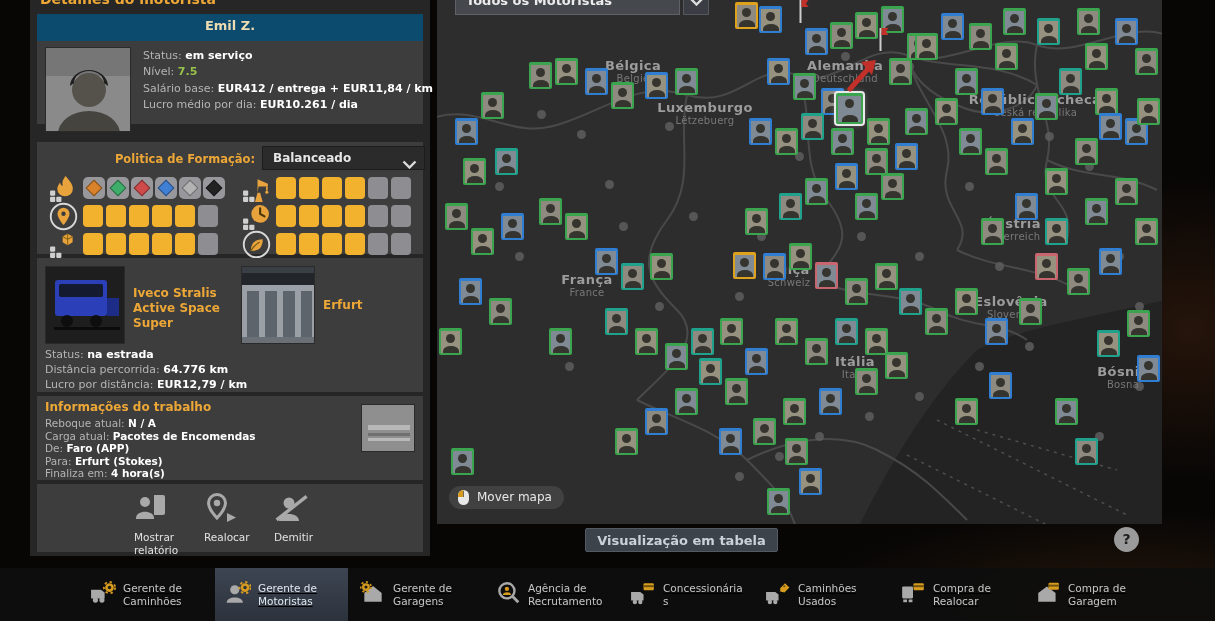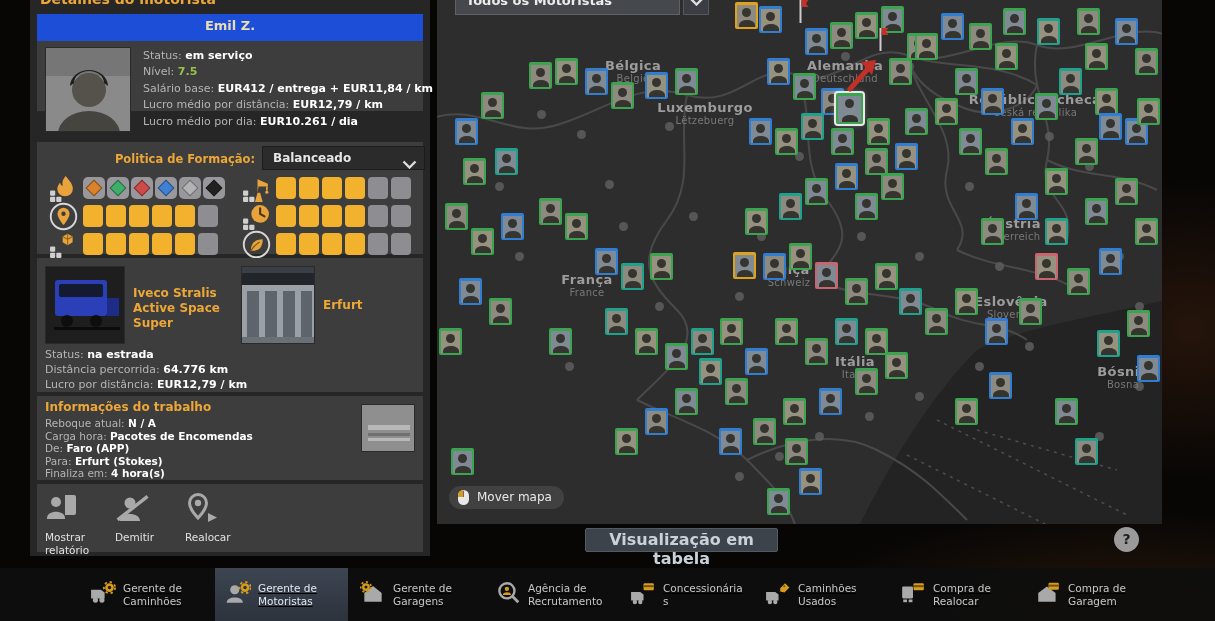--- a/index.html
+++ b/index.html
@@ -7,24 +7,24 @@
   .screen{position:relative;width:1215px;height:621px;overflow:hidden;
     font-family:"DejaVu Sans","Liberation Sans",sans-serif;
     background:
       radial-gradient(ellipse 260px 220px at 1190px 330px, rgba(95,48,22,.35), transparent 70%),
       radial-gradient(ellipse 420px 130px at 1120px 605px, rgba(80,45,20,.40), transparent 75%),
       #070605;}
   
   .panel-title{position:absolute;left:40px;top:-9px;color:#eda737;font-size:14px;font-weight:bold;z-index:9;}
   .driver-panel{position:absolute;left:30px;top:0;width:400px;height:556px;background:#262626;z-index:5;}
   .driver-panel section, .name-bar{position:absolute;left:7px;right:7px;}
-  .name-bar{top:14px;height:29px;background:#1d4ed8;color:#ecdcb4;font-size:13px;font-weight:bold;
+  .name-bar{top:14px;height:29px;background:#0c4a6e;color:#ecdcb4;font-size:13px;font-weight:bold;
     text-align:center;line-height:23px;}
   .box{background:#3d3d3d;}
-  .info-box{top:41px;height:70px;}
+  .info-box{top:41px;height:83px;}
   .avatar{position:absolute;left:8px;top:6px;width:86px;height:85px;overflow:hidden;border:1px solid #2a2a2a;}
   .info-lines{position:absolute;left:106px;top:7px;right:6px;}
   .line{font-size:11px;line-height:16.4px;color:#b4b4b4;white-space:nowrap;}
   .line .lbl{color:#b4b4b4;}
   .line .val{color:#fff;font-weight:bold;}
   .line .val.green{color:#97c24a;}
   
   .skills-box{top:142px;height:112px;}
   .training-label{position:absolute;top:10px;left:0;width:218px;text-align:right;color:#eda737;
     font-size:11.5px;font-weight:bold;}
@@ -54,21 +54,21 @@
   .truck-stats{position:absolute;left:8px;top:90px;}
   .garage-stats{position:absolute;left:204px;top:90px;}
   .truck-stats .line,.garage-stats .line{line-height:14.8px;}
   
   .job-box{top:396px;height:84px;}
   .job-title{position:absolute;left:8px;top:4px;color:#eda737;font-size:12px;font-weight:bold;}
   .job-lines{position:absolute;left:8px;top:21px;}
   .job-lines .line{line-height:12.6px;font-size:10.5px;}
   .cargo-thumb{right:8px;top:8px;width:54px;height:48px;}
   
-  .actions-box{top:484px;height:68px;display:flex;align-items:flex-start;padding:6px 0 0 6px;gap:8px;}
+  .actions-box{top:484px;height:68px;display:flex;align-items:flex-start;padding:6px 0 0 6px;gap:8px;justify-content:center;}
   .action-btn{background:none;border:none;cursor:pointer;width:62px;padding:2px;text-align:left;}
   .action-btn .a-label{display:block;color:#e2e2e2;font-size:10.5px;line-height:12.5px;margin-top:2px;
     font-family:"DejaVu Sans","Liberation Sans",sans-serif;}
   
   .map-area{position:absolute;left:437px;top:0;width:725px;height:524px;background:#2d2d2d;overflow:hidden;}
   .map-borders{position:absolute;left:0;top:0;z-index:0;}
   .city-dot{position:absolute;width:9px;height:9px;border-radius:50%;background:#5e5e5e;opacity:.85;z-index:1;}
   .country-label{position:absolute;transform:translateX(-50%);text-align:center;z-index:1;
     color:#9c9c9c;font-size:13px;font-weight:bold;letter-spacing:.4px;white-space:nowrap;}
   .country-label .sub{display:block;font-size:10px;font-weight:normal;color:#787878;letter-spacing:.3px;}
@@ -87,21 +87,21 @@
     border:1px solid #5e6166;color:#ececec;font-size:13px;font-weight:bold;line-height:26px;
     padding-left:10px;z-index:5;cursor:pointer;}
   .map-filter-chevron{position:absolute;left:246px;top:-13px;width:26px;height:28px;background:#3a3e44;
     border:1px solid #55585d;z-index:5;display:flex;align-items:flex-end;justify-content:center;
     padding-bottom:4px;cursor:pointer;}
   .map-hint{position:absolute;left:12px;top:486px;height:23px;background:rgba(66,66,66,.95);
     border-radius:12px;color:#e8e8e8;font-size:12px;line-height:23px;padding:0 12px 0 28px;z-index:5;}
   .map-hint .mouse{position:absolute;left:8px;top:3px;}
   
   .btn-table{position:absolute;left:585px;top:528px;width:193px;height:24px;background:#3c434b;
-    border:1px solid #525a63;border-radius:2px;color:#c9d2da;font-size:16px;font-weight:bold;
+    border:1px solid #525a63;border-radius:2px;color:#c9d2da;font-size:13px;font-weight:bold;
     font-family:"DejaVu Sans","Liberation Sans",sans-serif;cursor:pointer;z-index:6;}
   .btn-map{position:absolute;left:788px;top:528px;width:190px;height:24px;
     background:linear-gradient(#daa51f,#c1901a);border:1px solid #a67c14;border-radius:2px;
     color:#7c5c10;font-size:13px;font-weight:bold;
     font-family:"DejaVu Sans","Liberation Sans",sans-serif;cursor:pointer;z-index:6;}
   .help-circle{position:absolute;left:1114px;top:527px;width:25px;height:25px;border-radius:50%;
     background:#9a9a9a;color:#1d1d1d;font-size:14px;font-weight:bold;text-align:center;line-height:25px;
     z-index:6;cursor:pointer;}
   
   .toolbar{position:absolute;left:0;top:568px;width:100%;height:53px;background:rgba(14,14,14,.93);
@@ -132,21 +132,20 @@
           <rect width="86" height="28" fill="#767676"></rect>
           <ellipse cx="43" cy="86" rx="31" ry="23" fill="#46443f"></ellipse>
           <circle cx="43" cy="42" r="17" fill="#55524b"></circle>
           <path d="M24,38 a19,16 0 0 1 38,0 l-4,-3 a15,12 0 0 0 -30,0 z" fill="#1f1f1f"></path>
         </svg>
       </div>
       <div class="info-lines" id="driver-info-lines">
           <div class="line"><span class="lbl">Status: </span><span class="val">em serviço</span></div>
           <div class="line"><span class="lbl">Nível: </span><span class="val green">7.5</span></div>
           <div class="line"><span class="lbl">Salário base: </span><span class="val">EUR412 / entrega + EUR11,84 / km</span></div>
-          <div class="line"><span class="lbl">Lucro médio por distância: </span><span class="val">EUR12,79 / km</span></div>
           <div class="line"><span class="lbl">Lucro médio por dia: </span><span class="val">EUR10.261 / dia</span></div>
         </div>
     </section>
 
     <section class="box skills-box">
       <span class="training-label">Politica de Formação:</span>
       <div class="training-dropdown">
         <span>Balanceado</span>
         <span class="chev"><svg width="15" height="9" viewBox="0 0 15 9">
               <path d="M1.5,1.5 L7.5,7.5 L13.5,1.5" stroke="#dcdcdc" stroke-width="2.4" fill="none"></path>
@@ -309,51 +308,51 @@
           <div class="line"><span class="lbl">Status: </span><span class="val">na estrada</span></div>
           <div class="line"><span class="lbl">Distância percorrida: </span><span class="val">64.776 km</span></div>
           <div class="line"><span class="lbl">Lucro por distância: </span><span class="val">EUR12,79 / km</span></div>
         </div>
     </section>
 
     <section class="box job-box">
       <div class="job-title">Informações do trabalho</div>
       <div class="job-lines" id="job-lines">
           <div class="line"><span class="lbl">Reboque atual: </span><span class="val">N / A</span></div>
-          <div class="line"><span class="lbl">Carga hora: </span><span class="val">Pacotes de Encomendas</span></div>
+          <div class="line"><span class="lbl">Carga atual: </span><span class="val">Pacotes de Encomendas</span></div>
           <div class="line"><span class="lbl">De: </span><span class="val">Faro (APP)</span></div>
           <div class="line"><span class="lbl">Para: </span><span class="val">Erfurt (Stokes)</span></div>
           <div class="line"><span class="lbl">Finaliza em: </span><span class="val">4 hora(s)</span></div>
         </div>
       <div class="thumb cargo-thumb">
         <svg width="54" height="48" viewBox="0 0 54 48">
           <rect width="54" height="48" fill="#8f8f8f"></rect>
           <rect x="6" y="20" width="42" height="5" fill="#b8b8b8"></rect>
           <rect x="6" y="28" width="42" height="3" fill="#6f6f6f"></rect>
           <rect x="6" y="33" width="42" height="3" fill="#b8b8b8"></rect>
         </svg>
       </div>
     </section>
 
     <section class="box actions-box" id="actions-box">
         <button class="action-btn"><span><svg viewBox="0 0 34 34" width="34" height="34" fill="#a9a9a9">
               <path d="M20,3 h9 a2,2 0 0 1 2,2 v16 a2,2 0 0 1 -2,2 h-9 z"></path>
               <circle cx="11" cy="10" r="5"></circle>
               <path d="M2,26 c0,-8.5 18,-8.5 18,0 v1 h-18 z"></path>
             </svg></span><span class="a-label">Mostrar relatório</span></button>
+        <button class="action-btn"><span><svg viewBox="0 0 34 34" width="34" height="34">
+              <path d="M13,2.5 a8.5,8.5 0 0 1 8.5,8.5 c0,6 -8.5,15 -8.5,15 s-8.5,-9 -8.5,-15 A8.5,8.5 0 0 1 13,2.5 z" fill="none" stroke="#a9a9a9" stroke-width="3"></path>
+              <circle cx="13" cy="11" r="3.2" fill="#a9a9a9"></circle>
+              <path d="M23,21 l9,4.5 -9,4.5 z" fill="#a9a9a9"></path>
+            </svg></span><span class="a-label">Realocar</span></button>
         <button class="action-btn"><span><svg viewBox="0 0 34 34" width="34" height="34" fill="#a9a9a9">
               <circle cx="15" cy="11" r="5.5"></circle>
               <path d="M5,29 c0,-9.5 20,-9.5 20,0 z"></path>
               <rect x="-1" y="15" width="38" height="3.4" transform="rotate(-38 17 17)"></rect>
             </svg></span><span class="a-label">Demitir</span></button>
-        <button class="action-btn"><span><svg viewBox="0 0 34 34" width="34" height="34">
-              <path d="M13,2.5 a8.5,8.5 0 0 1 8.5,8.5 c0,6 -8.5,15 -8.5,15 s-8.5,-9 -8.5,-15 A8.5,8.5 0 0 1 13,2.5 z" fill="none" stroke="#a9a9a9" stroke-width="3"></path>
-              <circle cx="13" cy="11" r="3.2" fill="#a9a9a9"></circle>
-              <path d="M23,21 l9,4.5 -9,4.5 z" fill="#a9a9a9"></path>
-            </svg></span><span class="a-label">Realocar</span></button>
       </section>
   </aside>
 
   <div class="map-area">
     <svg class="map-borders" width="725" height="525" viewBox="0 0 725 525">
       <path d="M540,350 C580,330 640,320 730,300 L730,530 L420,530 C450,470 490,400 540,350 z" fill="#232323"></path>
       <g fill="none" stroke="#4d4d4d" stroke-width="2" opacity="0.9">
         <path d="M-10,120 C40,100 70,140 120,125 S200,80 250,95 S320,60 360,75 S430,40 470,55 S560,30 600,45 S690,20 730,35"></path>
         <path d="M250,95 C240,140 260,180 230,220 S210,280 240,310 S230,370 200,400"></path>
         <path d="M360,75 C380,120 360,160 390,200 S400,250 380,280"></path>

